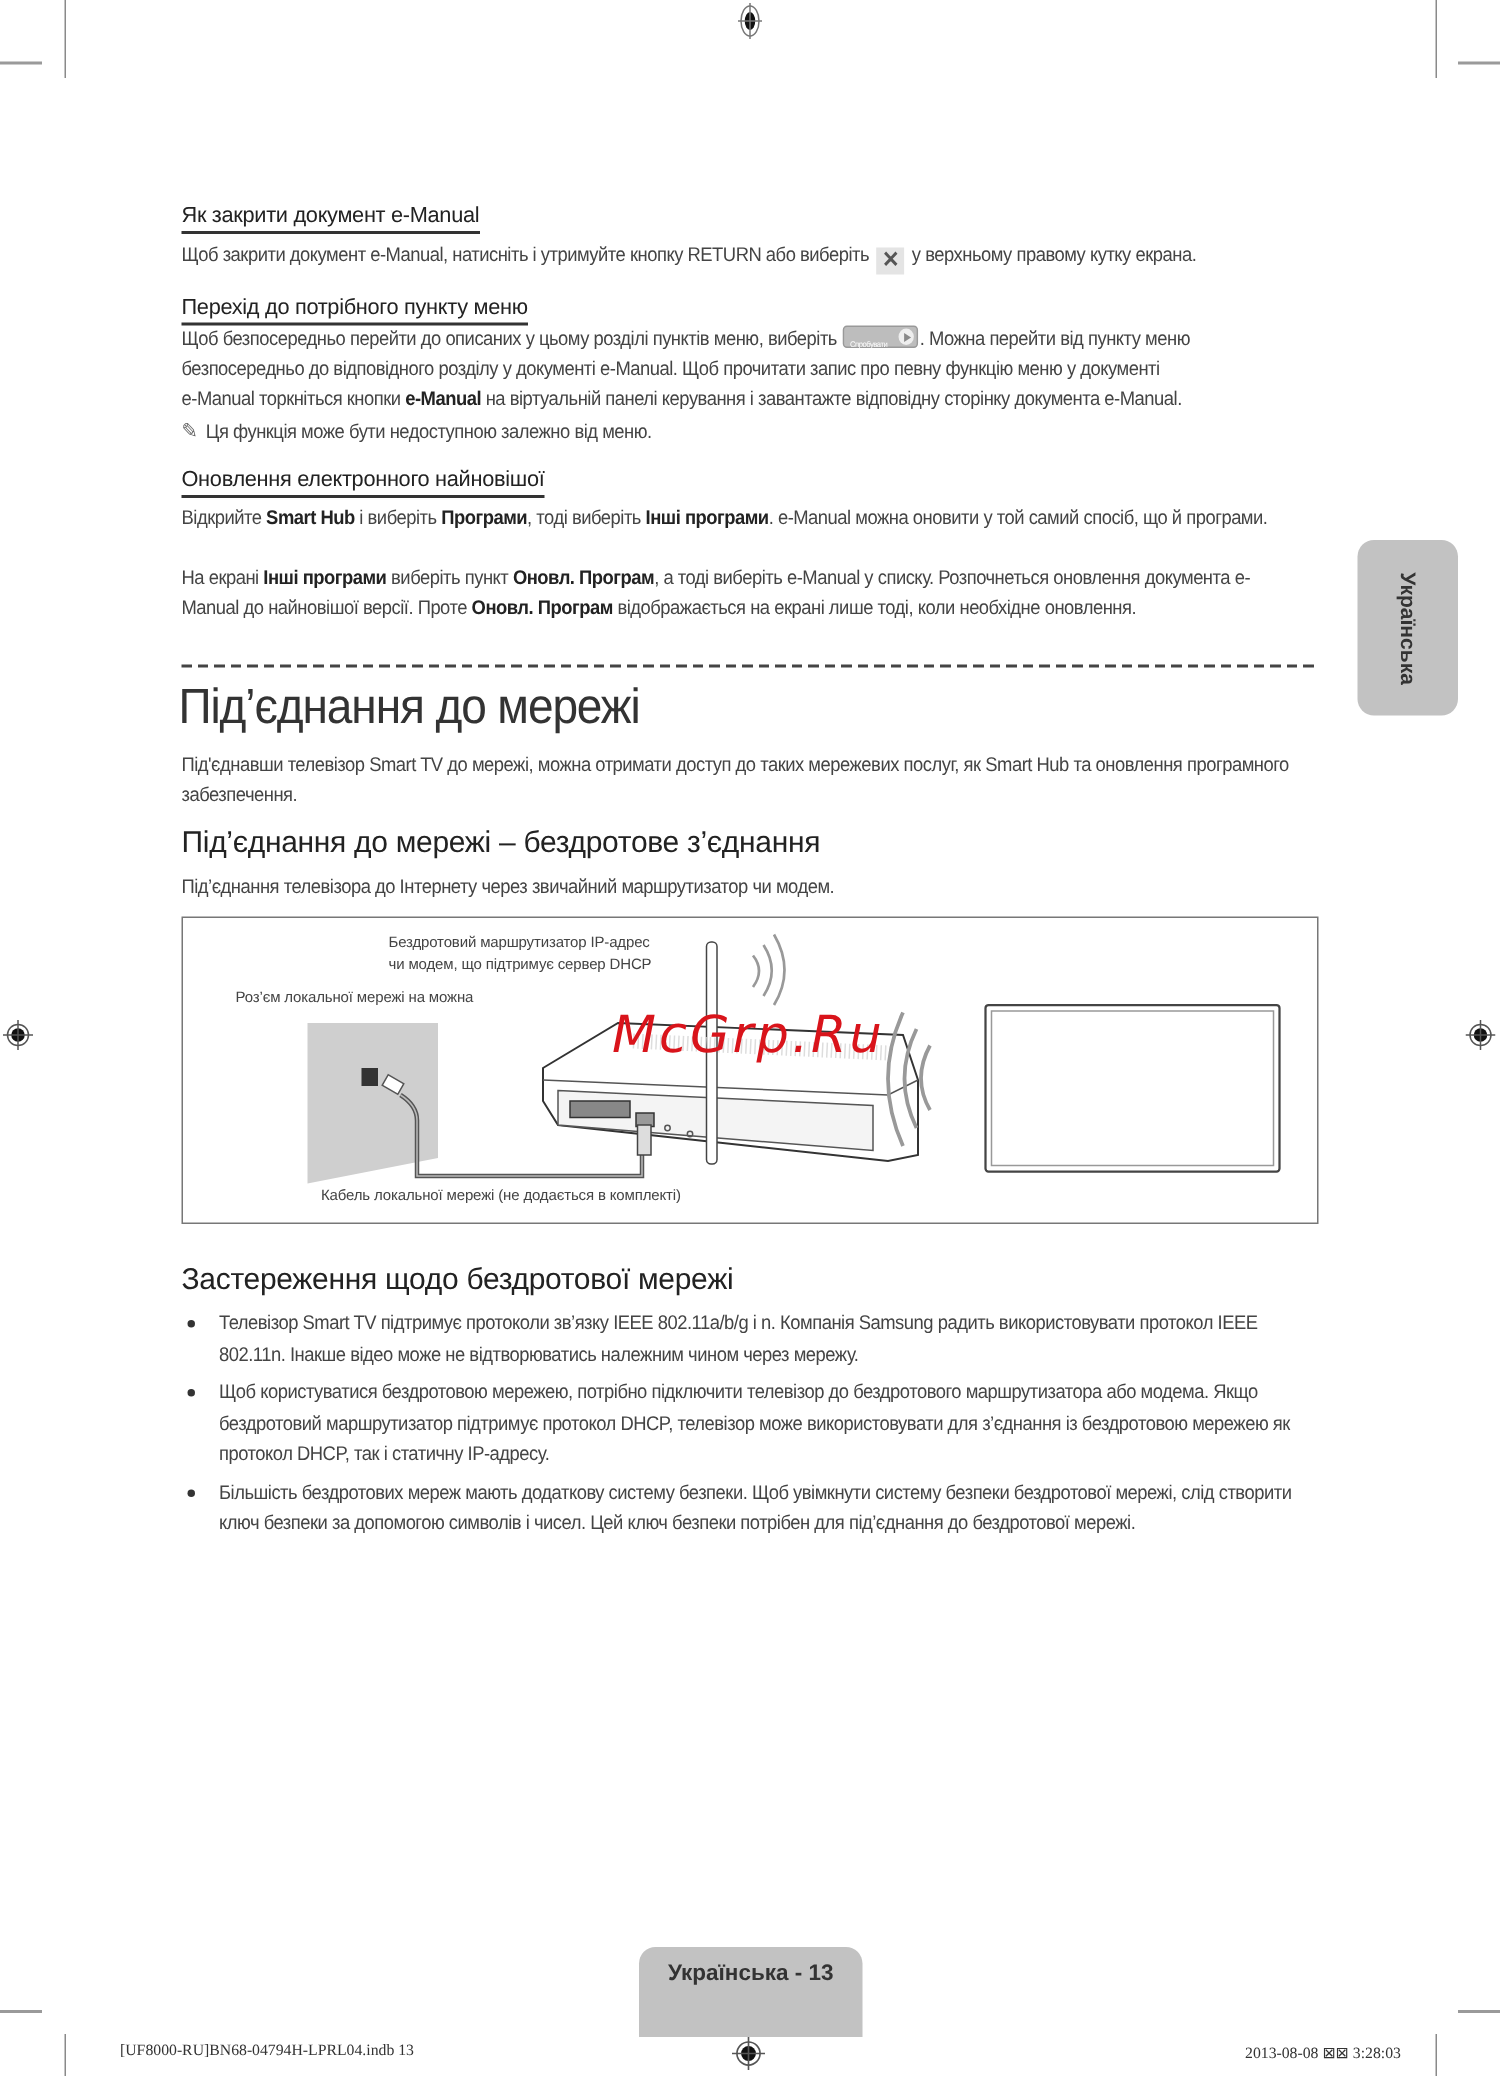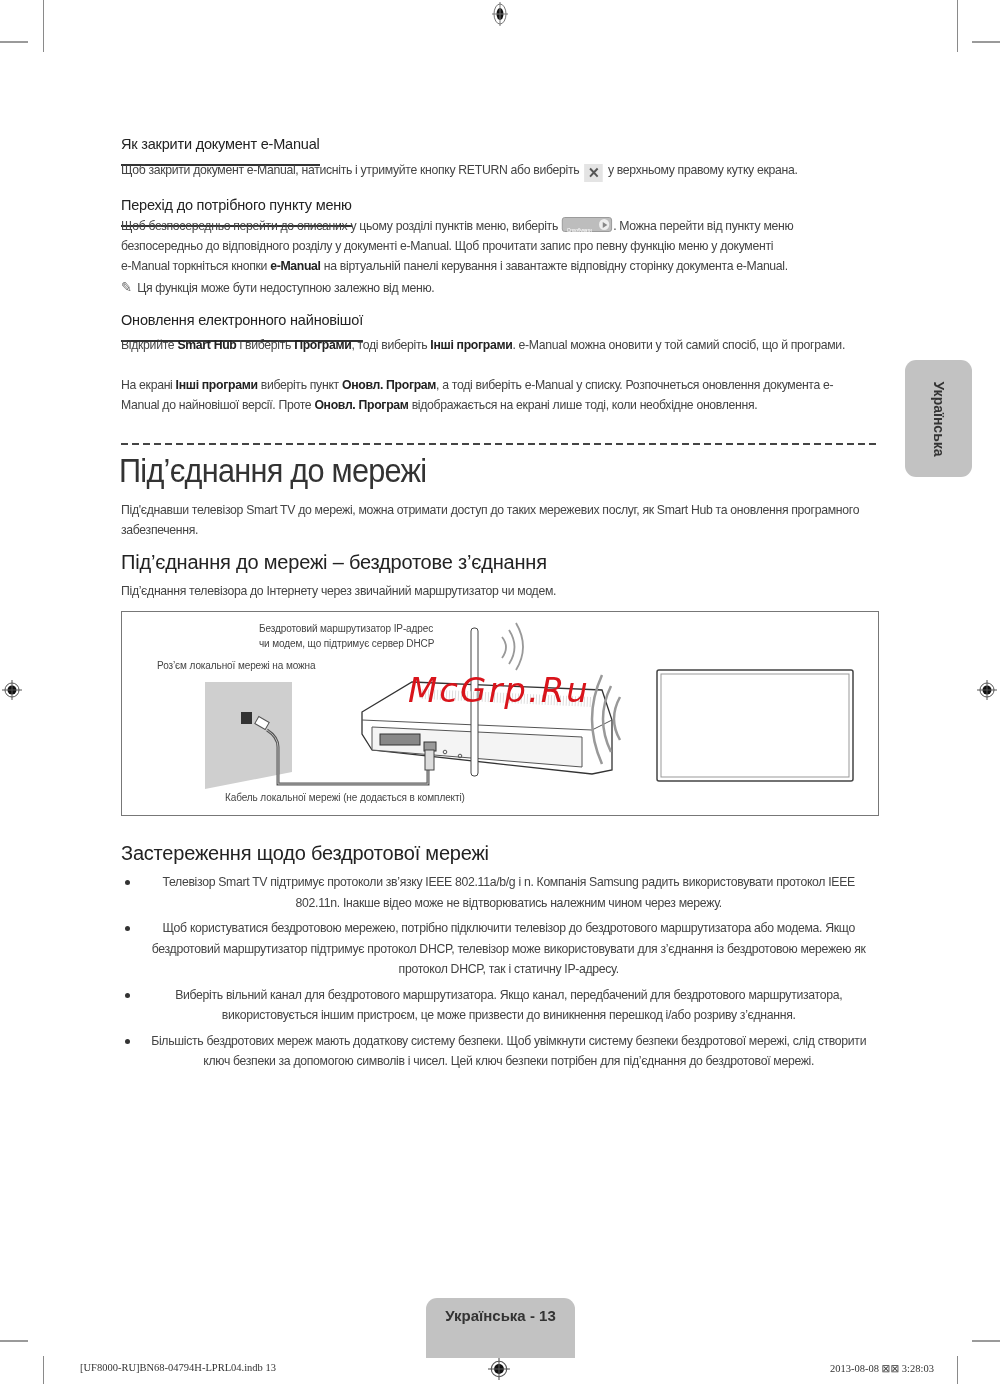--- a/index.html
+++ b/index.html
@@ -5,21 +5,21 @@
   html, body { margin: 0; padding: 0; background: #ffffff; }
   body { width: 1000px; height: 1384px; position: relative; overflow: hidden;
          font-family: "Liberation Sans", sans-serif; color: #3a3a3a; }
   .abs { position: absolute; }
   
   .vline { position: absolute; width: 1px; background: #8a8a8a; }
   .hline { position: absolute; height: 2px; background: #9a9a9a; }
   .reg { position: absolute; }
 
   .sub-h { font-size: 14.5px; color: #222; display: inline-block;
-           border-bottom: 2px solid #333; padding-bottom: 11px; line-height: 18px;
+           border-bottom: 2px solid #333; padding-bottom: 1px; line-height: 18px;
            letter-spacing: -0.2px; }
   .p { font-size: 13.2px; line-height: 20px; color: #444; letter-spacing: -0.35px;
        transform: scaleX(0.93); transform-origin: left; width: 810px; }
   .p b { color: #222; font-weight: bold; }
   .note { font-size: 13.2px; color: #444; letter-spacing: -0.35px;
           transform: scaleX(0.93); transform-origin: left; }
 
   .dashed { position: absolute; left: 121px; top: 443px; width: 759px; height: 0;
             border-top: 2px dashed #444; }
   .dashed.style2 { border-top: none; background: repeating-linear-gradient(90deg, #444 0 7px, transparent 7px 11px); height: 2px; }
@@ -39,21 +39,21 @@
                    border-radius: 50%; background: #eee; }
   .try-btn .play:after { content: ""; position: absolute; left: 4px; top: 2.5px;
                          border-left: 5px solid #888; border-top: 3px solid transparent; border-bottom: 3px solid transparent; }
 
   .diagram { position: absolute; left: 121px; top: 611px; width: 756px; height: 203px;
              border: 1px solid #777; background: #fff; }
   .diag-label { position: absolute; font-size: 10px; color: #444; white-space: nowrap;
                 letter-spacing: -0.1px; }
 
   .bullets { position: absolute; left: 121px; top: 872px; width: 760px; }
-  .bullet { position: relative; padding-left: 25px; margin-bottom: 5px; text-align: center; }
+  .bullet { position: relative; padding-left: 25px; margin-bottom: 5px; }
   .bullet .dot { position: absolute; left: 4px; top: 8px; width: 5px; height: 5px;
                  border-radius: 50%; background: #333; }
   .bullet .txt { font-size: 13.2px; line-height: 20.5px; color: #444; letter-spacing: -0.35px;
                  transform: scaleX(0.93); transform-origin: left; width: 780px; }
 
   .side-tab { position: absolute; left: 905px; top: 360px; width: 67px; height: 117px;
               background: #c2c2c2; border-radius: 11px; }
   .side-tab span { position: absolute; left: 50%; top: 50%; transform: translate(-50%,-50%) rotate(90deg);
                    font-size: 14px; font-weight: bold; color: #333; white-space: nowrap; }
 
@@ -143,21 +143,21 @@
 <div class="big-title">Під’єднання до мережі</div>
 <div class="abs p" style="left:121px;top:500px;width:830px;">Під'єднавши телевізор Smart TV до мережі, можна отримати доступ до таких мережевих послуг, як Smart Hub та оновлення програмного забезпечення.</div>
 
 <div class="abs h2" style="left:121px;top:551px;">Під’єднання до мережі – бездротове з’єднання</div>
 <div class="abs p" style="left:121px;top:581px;">Під’єднання телевізора до Інтернету через звичайний маршрутизатор чи модем.</div>
 
 <div class="diagram">
   <div class="diag-label" style="left:137px;top:11px;">Бездротовий маршрутизатор IP-адрес</div>
   <div class="diag-label" style="left:137px;top:26px;">чи модем, що підтримує сервер DHCP</div>
   <div class="diag-label" style="left:35px;top:48px;">Роз’єм локальної мережі на можна</div>
-  <div class="diag-label" style="left:92px;top:180px;margin-left:11px;">Кабель локальної мережі (не додається в комплекті)</div>
+  <div class="diag-label" style="left:92px;top:180px;">Кабель локальної мережі (не додається в комплекті)</div>
 
   <svg style="position:absolute;left:0;top:0;" width="756" height="203" viewBox="0 0 756 203">
 
     <g>
       <polygon points="83,70 170,70 170,160 83,177" fill="#cfcfcf"></polygon>
       <rect x="119" y="100" width="11" height="12" fill="#333"></rect>
       <rect x="134" y="107" width="12" height="8" fill="#fff" stroke="#555" transform="rotate(30 140 111)"></rect>
     </g>
 
     <path d="M145,118 Q156,125 156,135 L156,172 L306,172 L306,140" fill="none" stroke="#555" stroke-width="3"></path>
@@ -202,24 +202,20 @@
   <div class="bullet">
       <span class="dot"></span>
       <div class="txt">Телевізор Smart TV підтримує протоколи зв’язку IEEE 802.11a/b/g і n. Компанія Samsung радить використовувати протокол IEEE 802.11n. Інакше відео може не відтворюватись належним чином через мережу.</div>
     </div>
   <div class="bullet">
       <span class="dot"></span>
       <div class="txt">Щоб користуватися бездротовою мережею, потрібно підключити телевізор до бездротового маршрутизатора або модема. Якщо бездротовий маршрутизатор підтримує протокол DHCP, телевізор може використовувати для з’єднання із бездротовою мережею як протокол DHCP, так і статичну IP-адресу.</div>
     </div>
   <div class="bullet">
       <span class="dot"></span>
-      <div class="txt">Виберіть вільний канал для бездротового маршрутизатора. Якщо канал, передбачений для бездротового маршрутизатора, використовується іншим пристроєм, це може призвести до виникнення перешкод і/або розриву з’єднання.</div>
-    </div>
-  <div class="bullet">
-      <span class="dot"></span>
       <div class="txt">Більшість бездротових мереж мають додаткову систему безпеки. Щоб увімкнути систему безпеки бездротової мережі, слід створити ключ безпеки за допомогою символів і чисел. Цей ключ безпеки потрібен для під’єднання до бездротової мережі.</div>
     </div>
 </div>
 
 <div class="side-tab">
   <span>Українська</span>
 </div>
 
 <div class="page-tab">
   <span>Українська - 13</span>

